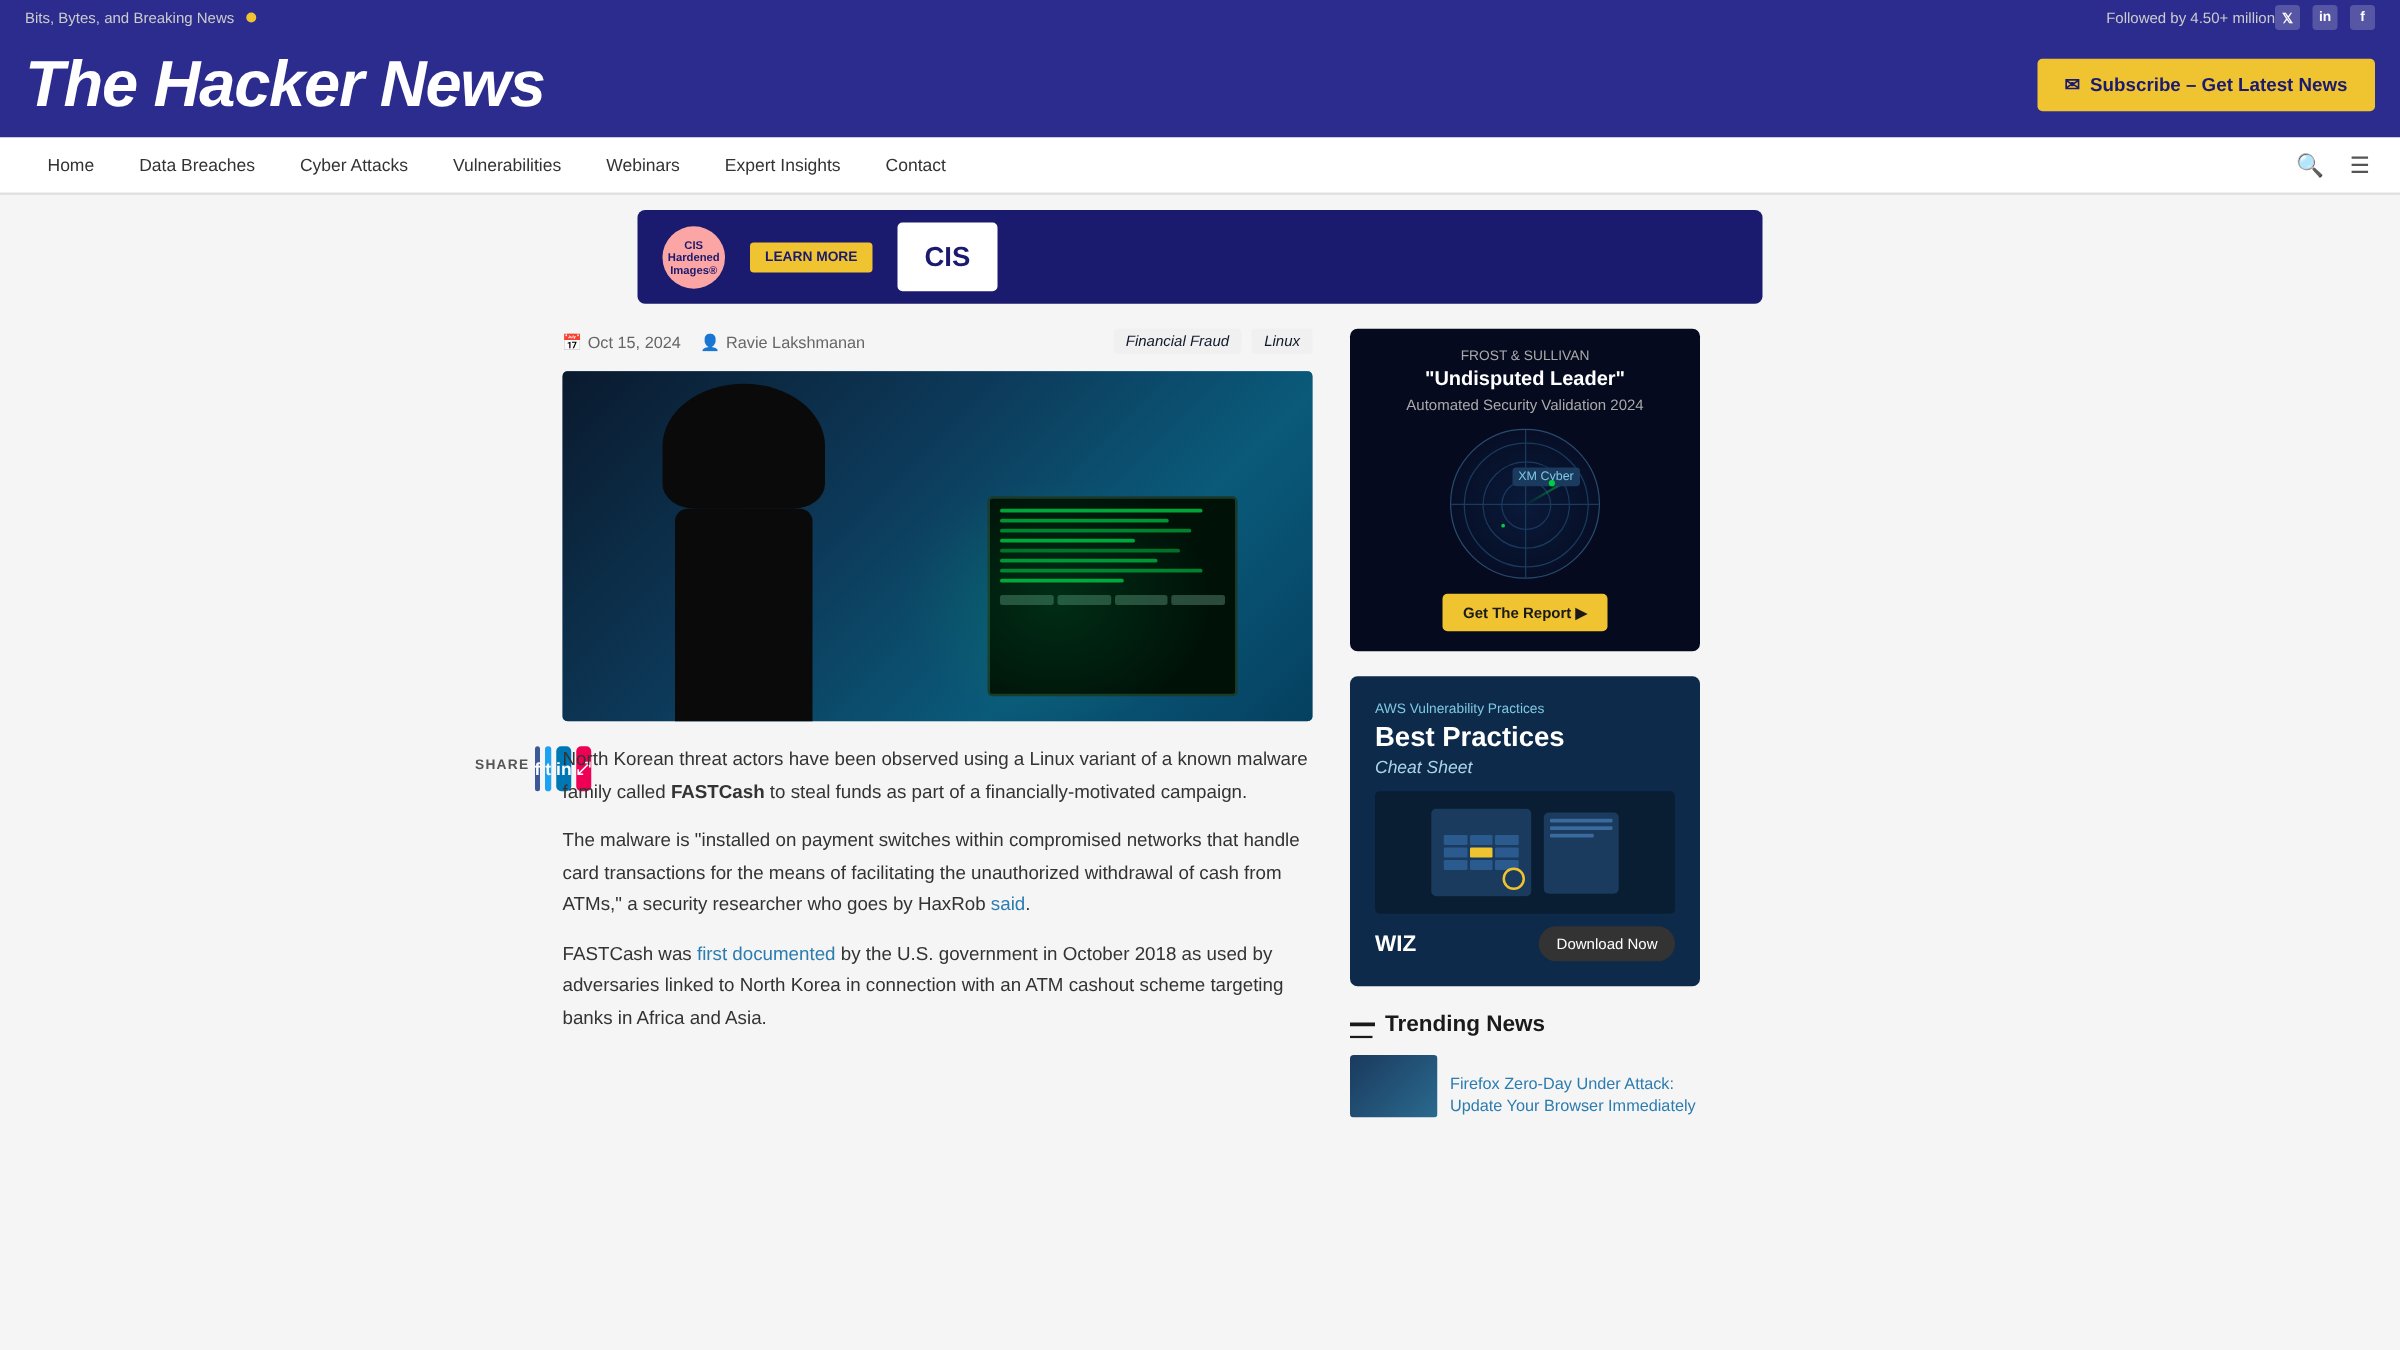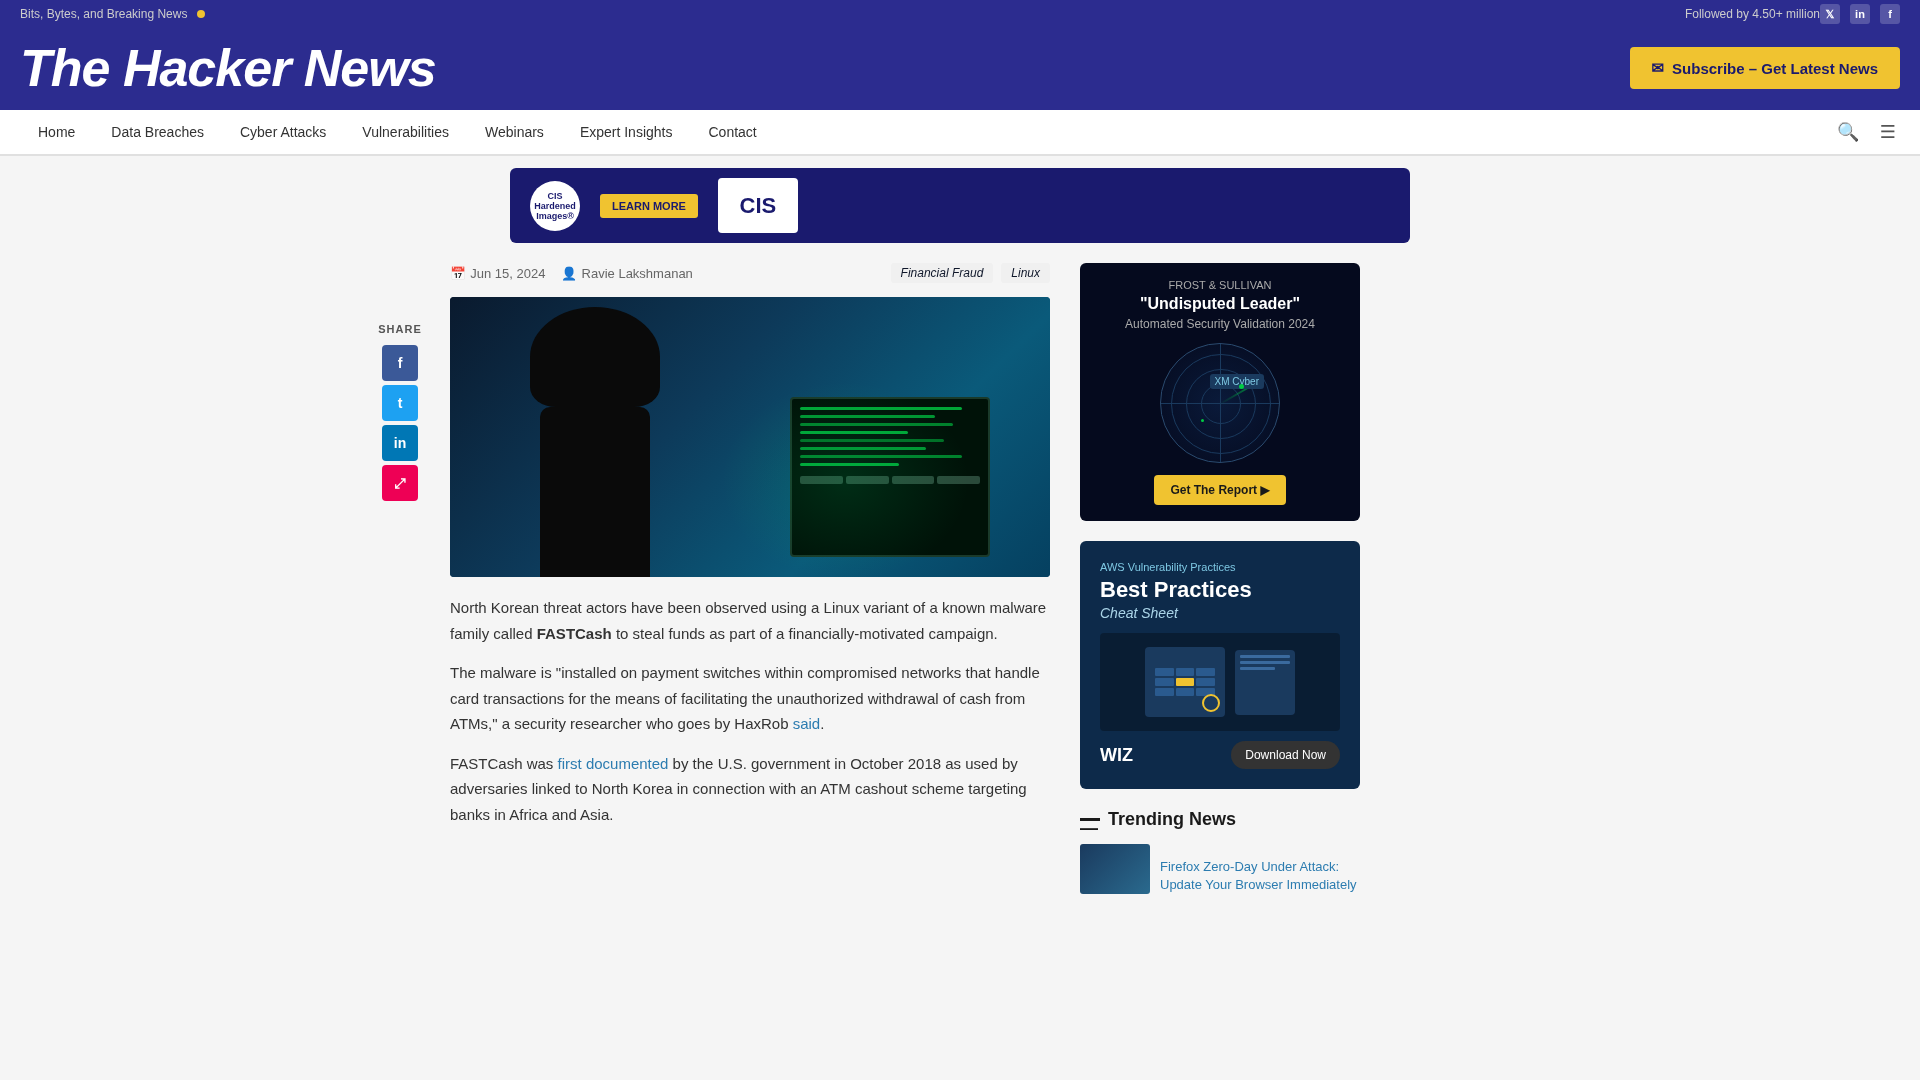--- a/index.html
+++ b/index.html
@@ -93,21 +93,21 @@
       max-width: 900px;
       height: 75px;
       border-radius: 6px;
       display: flex;
       align-items: center;
       padding: 0 20px;
       gap: 20px;
       overflow: hidden;
     }
     .ad-logo {
-      background: #ffffff;
+      background: #fca5a5;
       border-radius: 50%;
       width: 50px; height: 50px;
       display: flex; align-items: center; justify-content: center;
       font-size: 9px; font-weight: bold; color: #1a1a6e; text-align: center;
       flex-shrink: 0;
     }
     .ad-text { flex: 1; color: #fff; font-size: 17px; font-weight: 500; line-height: 1.3; }
     .ad-text span { color: #7ec8e3; }
     .ad-cis-logo {
       background: #fff;
@@ -134,21 +134,21 @@
       margin: 20px auto;
       display: flex;
       gap: 30px;
       padding: 0 20px;
     }
 
     
     .share-sidebar {
       width: 40px;
       display: flex;
-      flex-direction: column;
+      flex-direction: row;
       align-items: center;
       gap: 4px;
       padding-top: 60px;
     }
     .share-label {
       font-size: 11px;
       font-weight: bold;
       color: #555;
       margin-bottom: 6px;
       letter-spacing: 1px;
@@ -399,21 +399,21 @@
     <button class="share-btn share-li">in</button>
     <button class="share-btn share-other">⤢</button>
   </div>
 
   <div class="article-main">
 
     <div class="article-meta">
       <div class="article-meta-left">
         <div class="meta-date">
           <span>📅</span>
-          <span>Jun 15, 2024</span>
+          <span>Oct 15, 2024</span>
         </div>
         <div class="meta-author">
           <span>👤</span>
           <span>Ravie Lakshmanan</span>
         </div>
       </div>
       <div class="article-tags">
         <span class="tag">Financial Fraud</span>
         <span class="tag">Linux</span>
       </div>

